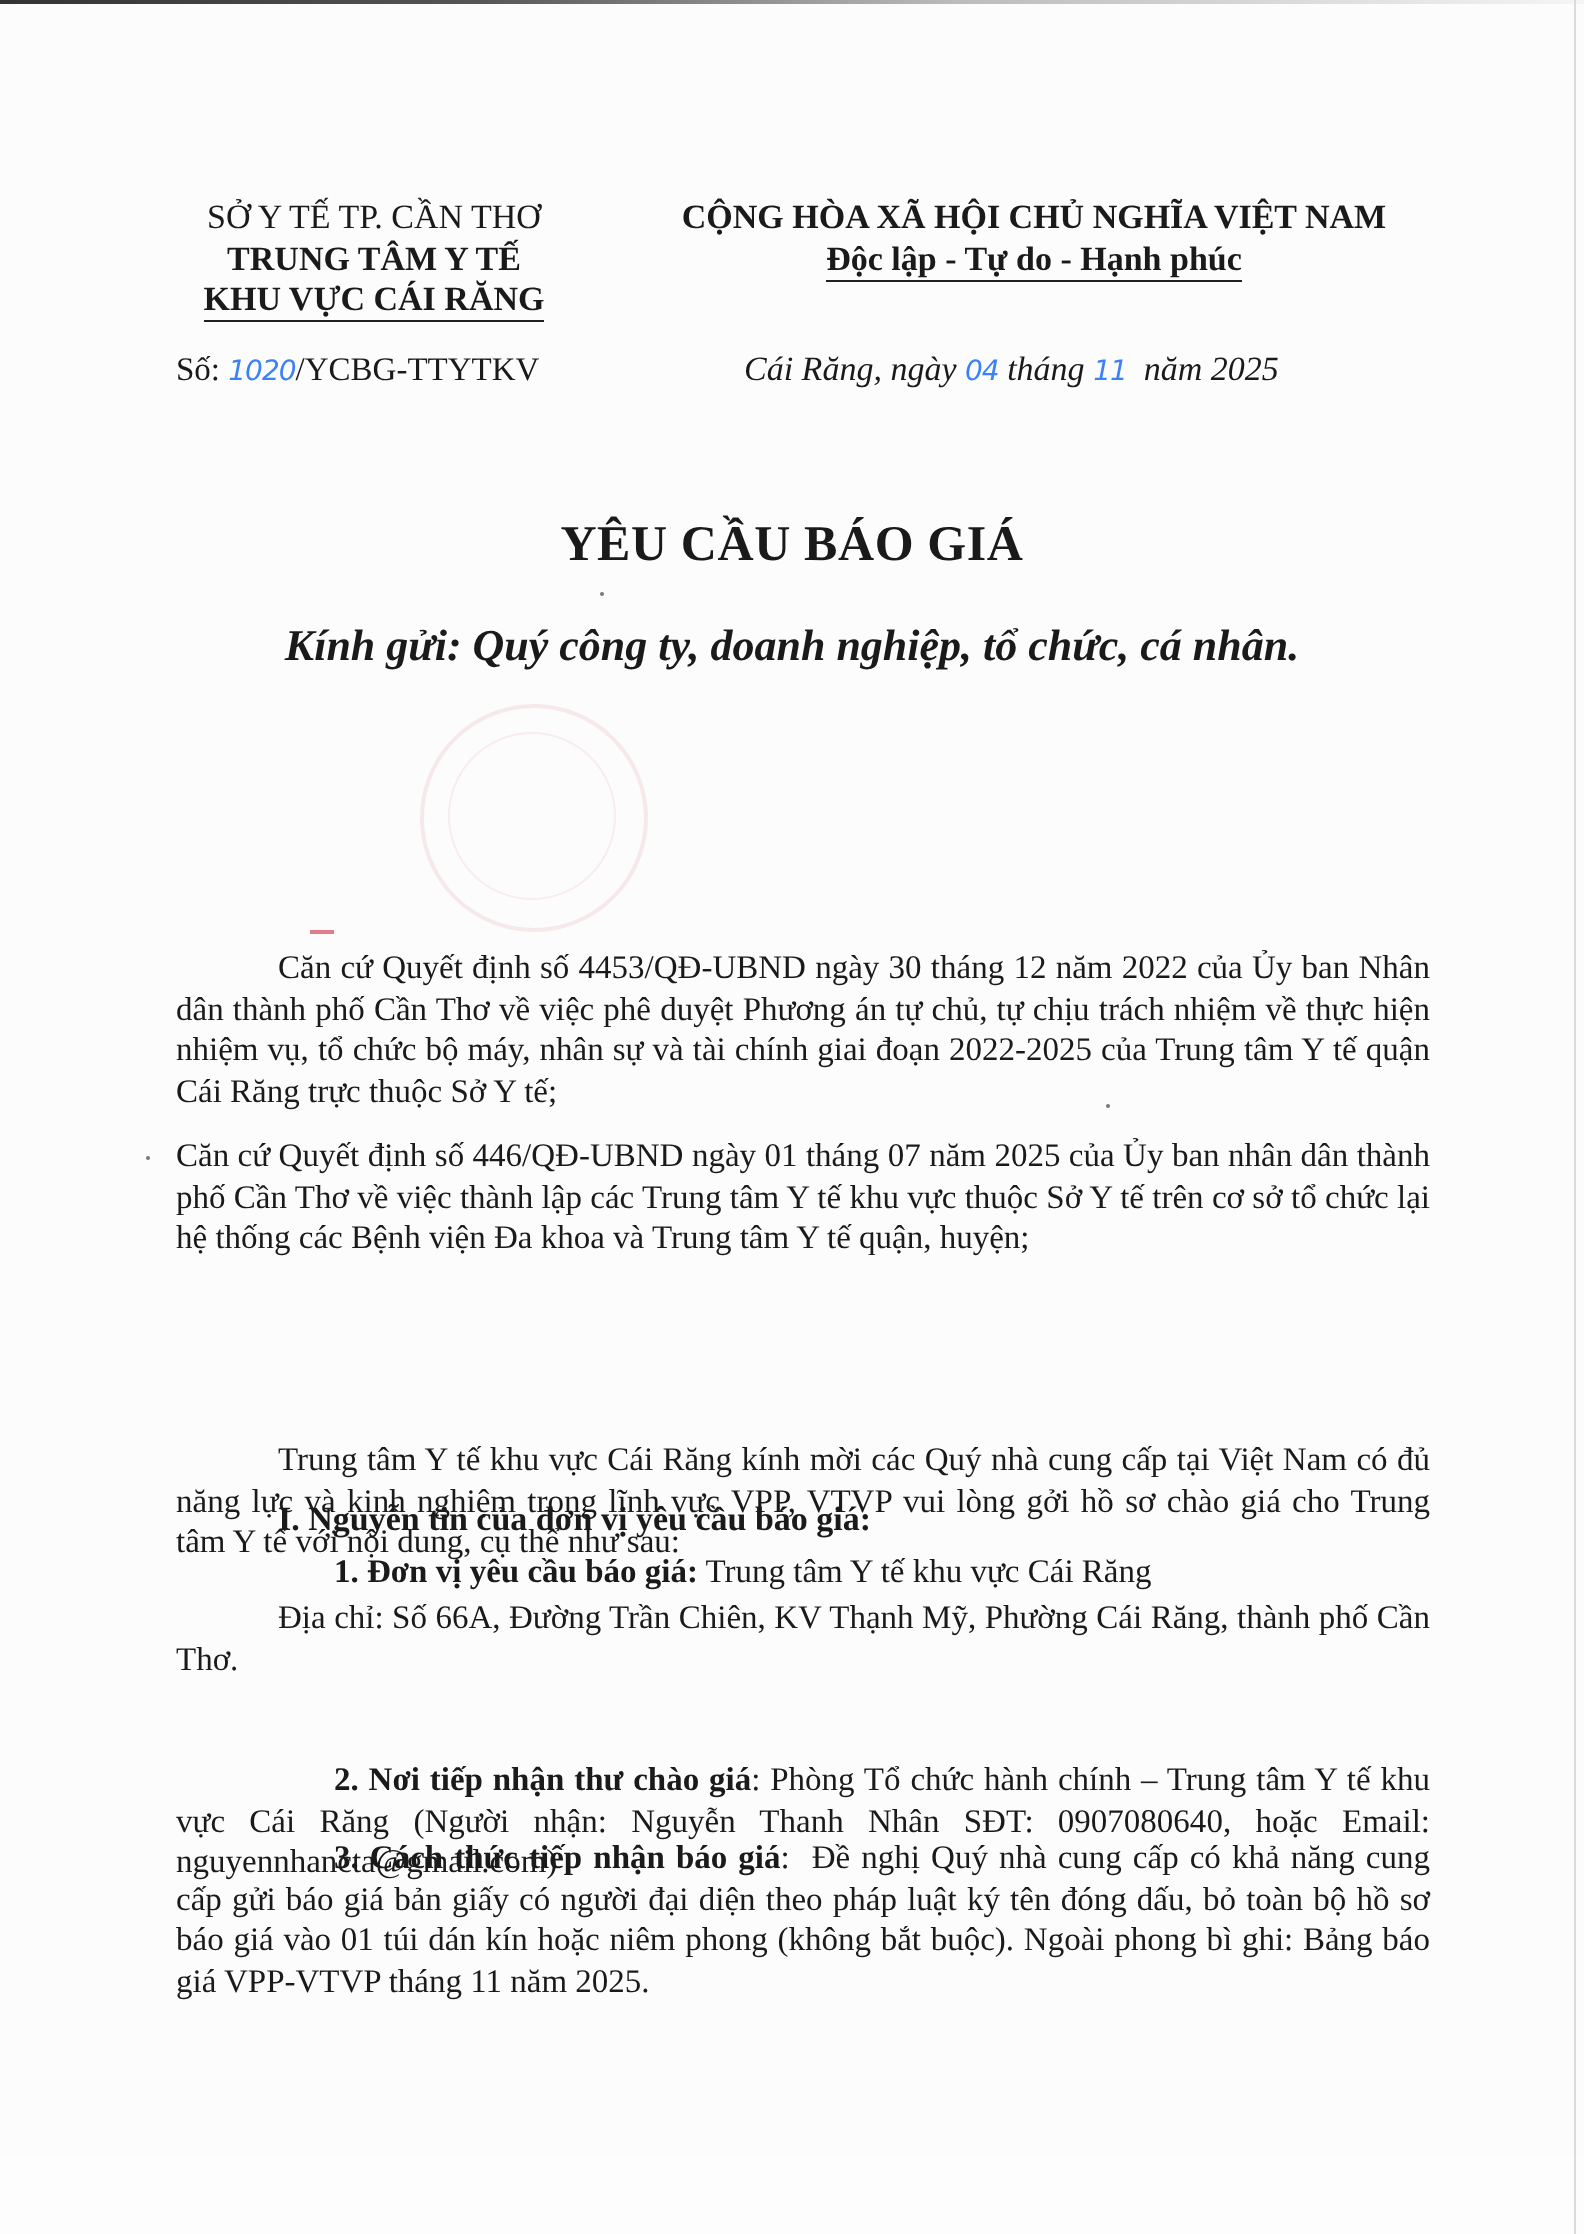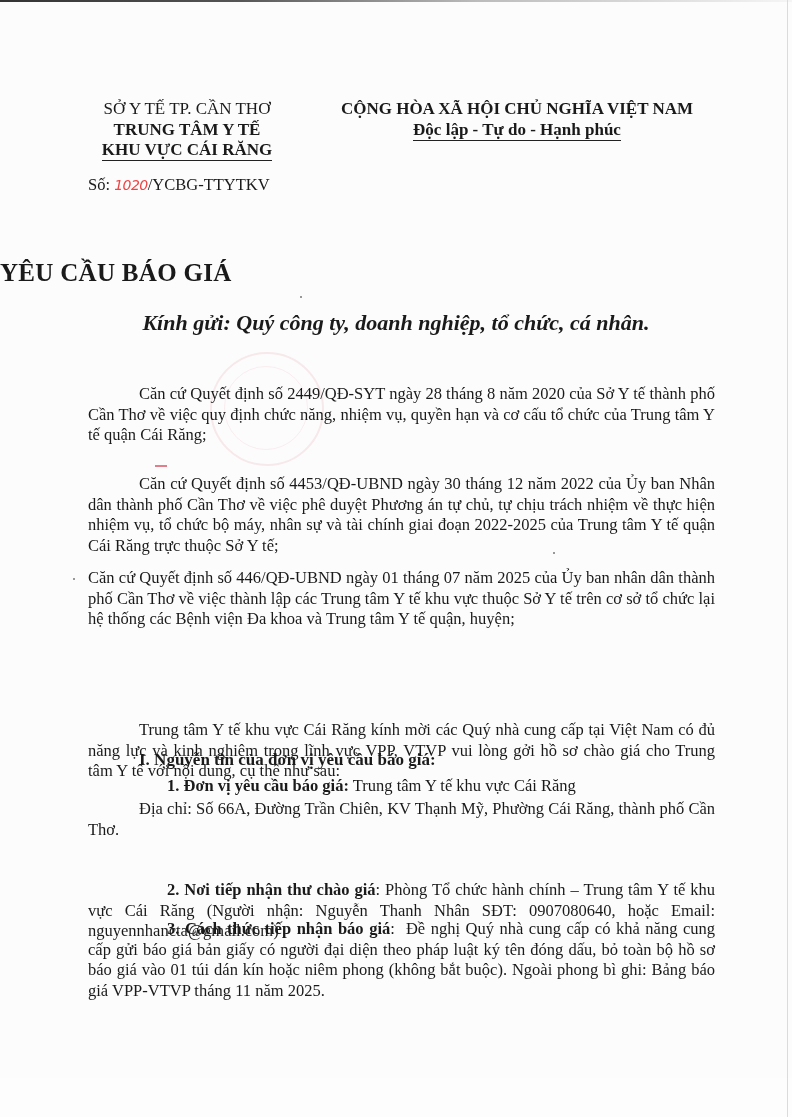--- a/index.html
+++ b/index.html
@@ -11,27 +11,27 @@
   .page { position: absolute; left: 0; top: 0; width: 792px; height: 1078px; background: #fcfcfd; }
   .topbar { position: absolute; left: 0; top: 0; width: 792px; height: 2px;
     background: linear-gradient(90deg, #333 0%, #555 30%, #bbb 60%, #f5f5f5 100%); }
   .rightedge { position: absolute; right: 4px; top: 0; width: 1px; height: 1117px; background: #d9dbe0; }
 
   .hdr-left { position: absolute; left: 62px; top: 99px; width: 250px; text-align: center; font-size: 17px; line-height: 20.5px; }
   .hdr-left .l1 { font-weight: normal; }
   .hdr-left .l2, .hdr-left .l3 { font-weight: bold; }
   .hdr-left .l3 span { border-bottom: 1.3px solid #222; padding-bottom: 1px; }
   .docno { position: absolute; left: 88px; top: 175px; font-size: 16.5px; }
-  .hand { font-family: "DejaVu Sans", sans-serif; font-style: italic; font-size: 14px; color: #ef4444; letter-spacing: -0.5px; }
+  .hand { font-family: "DejaVu Sans", sans-serif; font-style: italic; font-size: 14px; color: #3b82f6; letter-spacing: -0.5px; }
 
   .hdr-right { position: absolute; left: 312px; top: 99px; width: 410px; text-align: center; font-size: 17px; line-height: 20.5px; font-weight: bold; }
   .hdr-right .l2 span { border-bottom: 1.3px solid #222; padding-bottom: 1px; }
   .place-date { position: absolute; left: 372px; top: 175px; font-size: 17px; font-style: italic; }
 
-  .title { position: absolute; left: 0; top: 259px; width: 792px; text-align: left; font-size: 25px; font-weight: bold; letter-spacing: 0.3px; }
+  .title { position: absolute; left: 0; top: 259px; width: 792px; text-align: center; font-size: 25px; font-weight: bold; letter-spacing: 0.3px; }
   .salutation { position: absolute; left: 0; top: 310px; width: 792px; text-align: center; font-size: 22px; font-weight: bold; font-style: italic; }
 
   .para { position: absolute; left: 88px; width: 627px; font-size: 16.5px; line-height: 20.5px; text-align: justify; }
   .indent { text-indent: 51px; }
   .p-item { text-indent: 51px; }
   b { font-weight: bold; margin-left: 28px; }
 
   .stamp { position: absolute; left: 210px; top: 352px; width: 110px; height: 110px; border-radius: 50%;
     border: 2px solid rgba(220,100,110,0.13); }
   .stamp-inner { position: absolute; left: 12px; top: 12px; width: 82px; height: 82px; border-radius: 50%;
@@ -60,25 +60,27 @@
     <div class="l3"><span>KHU VỰC CÁI RĂNG</span></div>
   </div>
   <div class="docno">
     <span>Số: </span><span class="hand">1020</span><span>/YCBG-TTYTKV</span>
   </div>
 
   <div class="hdr-right">
     <div>CỘNG HÒA XÃ HỘI CHỦ NGHĨA VIỆT NAM</div>
     <div class="l2"><span>Độc lập - Tự do - Hạnh phúc</span></div>
   </div>
+  <div class="place-date">
+    <span>Cái Răng, ngày </span><span class="hand">04</span><span> tháng </span><span class="hand">11</span><span style="white-space:pre;">  năm 2025</span>
+  </div>
 
   <div class="title">YÊU CẦU BÁO GIÁ</div>
   <div class="salutation">Kính gửi: Quý công ty, doanh nghiệp, tổ chức, cá nhân.</div>
 
-  <div class="para indent" style="top:384px;">Căn cứ Quyết định số 2449/QĐ-SYT ngày 28 tháng 8 năm 2020 của Sở Y tế thành phố Cần Thơ về việc quy định chức năng, nhiệm vụ, quyền hạn và cơ cấu tổ chức của Trung tâm Y tế quận Cái Răng;</div>
   <div class="para indent" style="top:474px;">Căn cứ Quyết định số 4453/QĐ-UBND ngày 30 tháng 12 năm 2022 của Ủy ban Nhân dân thành phố Cần Thơ về việc phê duyệt Phương án tự chủ, tự chịu trách nhiệm về thực hiện nhiệm vụ, tổ chức bộ máy, nhân sự và tài chính giai đoạn 2022-2025 của Trung tâm Y tế quận Cái Răng trực thuộc Sở Y tế;</div>
   <div class="para" style="top:568px;">Căn cứ Quyết định số 446/QĐ-UBND ngày 01 tháng 07 năm 2025 của Ủy ban nhân dân thành phố Cần Thơ về việc thành lập các Trung tâm Y tế khu vực thuộc Sở Y tế trên cơ sở tổ chức lại hệ thống các Bệnh viện Đa khoa và Trung tâm Y tế quận, huyện;</div>
   <div class="para indent" style="top:720px;">Trung tâm Y tế khu vực Cái Răng kính mời các Quý nhà cung cấp tại Việt Nam có đủ năng lực và kinh nghiệm trong lĩnh vực VPP, VTVP vui lòng gởi hồ sơ chào giá cho Trung tâm Y tế với nội dung, cụ thể như sau:</div>
 
   <div class="para indent" style="top:750px;font-weight:bold;font-size:17px;">I. Nguyễn tin của đơn vị yêu cầu báo giá:</div>
 
   <div class="para p-item" style="top:776px;">
     <b>1. Đơn vị yêu cầu báo giá:</b><span> Trung tâm Y tế khu vực Cái Răng</span>
   </div>
   <div class="para p-item" style="top:799px;">

